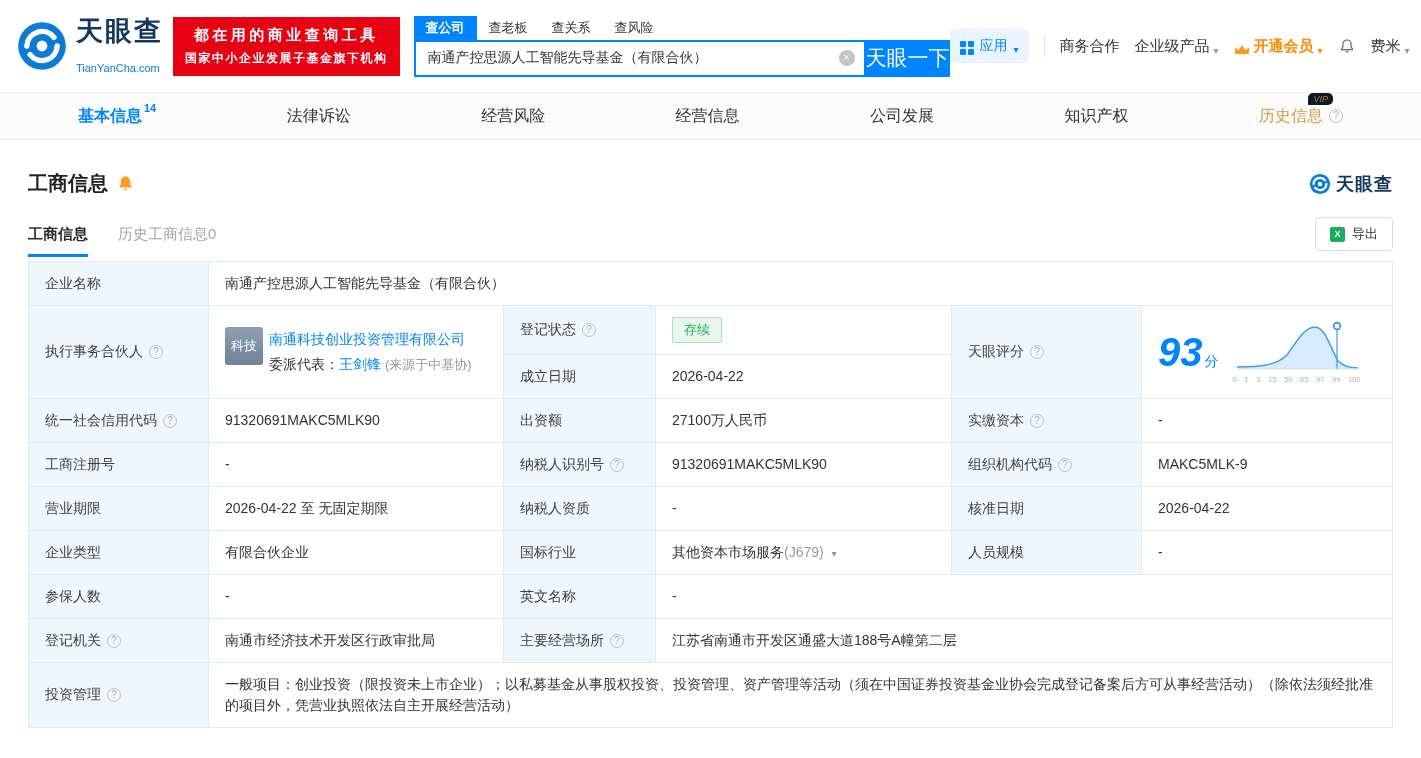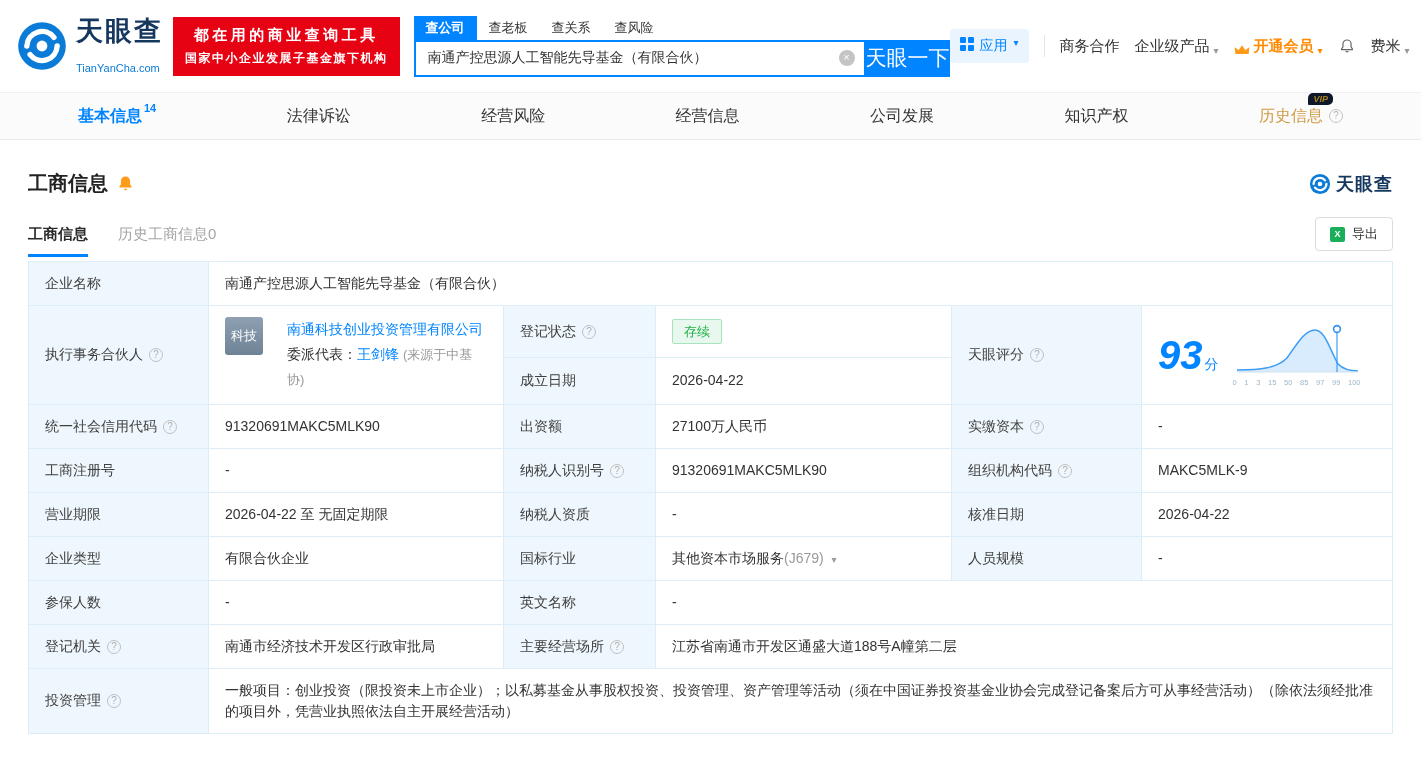--- a/index.html
+++ b/index.html
@@ -17,35 +17,35 @@
   .search{margin-left:14px;flex:none}
   .search-tabs{display:flex;align-items:flex-end}
   .search-tab{font-size:13px;padding:3px 12px;cursor:pointer;color:#333;white-space:nowrap}
   .search-tab.active{background:#0084ff;color:#fff;font-weight:bold}
   .search-bar{display:flex}
   .search-input-wrap{position:relative;width:452px;border:2px solid #0084ff;height:37px;display:flex;align-items:center;background:#fff}
   input.search-input{flex:1;border:none;outline:none;font-size:14px;padding:0 34px 0 12px;height:100%;color:#333;font-family:inherit;background:transparent}
   .clear-btn{position:absolute;right:9px;width:16px;height:16px;border-radius:50%;background:#c4c4c4;color:#fff;font-size:11px;line-height:15px;text-align:center;cursor:pointer}
   .search-btn{width:84px;height:37px;background:#0084ff;color:#fff;font-size:21px;border:none;cursor:pointer;white-space:nowrap}
   .header-right{margin-left:auto;display:flex;align-items:center;gap:15px;font-size:15px;white-space:nowrap}
-  .app-chip{background:#e9f4ff;color:#0084ff;border-radius:4px;padding:8px 10px;display:flex;gap:6px;align-items:flex-start;font-size:14px;cursor:pointer}
+  .app-chip{background:#e9f4ff;color:#0084ff;border-radius:4px;padding:8px 10px;display:flex;gap:6px;align-items:flex-end;font-size:14px;cursor:pointer}
   .caret{font-size:10px;color:inherit}
   .vdiv{width:1px;height:22px;background:#e4e4e4}
   .menu-item{cursor:pointer;display:flex;align-items:flex-end;gap:4px;color:#333}
   .menu-item.vipm{color:#ff8a00;font-weight:bold}
   .bell-btn{cursor:pointer;display:flex;align-items:center}
 
   
   .nav{height:48px;background:#fbfbfb;border-top:1px solid #f0f0f0;border-bottom:1px solid #e9e9e9;
     display:flex;align-items:center;justify-content:space-between;padding:0 78px;font-size:16px}
   .nav-tab{color:#333;cursor:pointer;position:relative;display:flex;align-items:flex-start;gap:2px}
   .nav-tab.active{color:#0084ff;font-weight:bold}
   .nav-count{font-size:11px;margin-top:-4px;color:#0084ff}
   .nav-tab.vip{color:#cf9b45}
-  .vip-badge{position:absolute;top:-13px;right:10px;background:#0f172a;color:#a9801f;font-size:9px;font-weight:bold;font-style:italic;padding:1px 5px;border-radius:5px 5px 5px 1px}
+  .vip-badge{position:absolute;top:-13px;right:10px;background:#0f172a;color:#a9801f;font-size:9px;font-weight:normal;font-style:italic;padding:1px 5px;border-radius:5px 5px 5px 1px}
   .q-gray{display:inline-block;width:14px;height:14px;border:1px solid #c3c3c3;border-radius:50%;color:#b5b5b5;font-size:10px;line-height:12px;text-align:center;margin-left:4px;margin-top:3px}
 
   
   .content{padding:0 28px}
   .sec-head{display:flex;align-items:center;margin-top:30px;gap:8px}
   .sec-title{font-size:20px;font-weight:bold;color:#222}
   .small-logo{margin-left:auto;display:flex;align-items:center;gap:5px}
   .small-logo .t{font-size:18px;font-weight:bold;color:#15375e;letter-spacing:1px}
   .subtab-row{display:flex;align-items:flex-end;margin-top:20px}
   .subtabs{display:flex;gap:30px}
@@ -57,21 +57,21 @@
   
   table.info{width:100%;border-collapse:collapse;margin-top:4px;table-layout:fixed;font-size:14px}
   .info td{border:1px solid #dcedf8;padding:11px 16px;vertical-align:middle;word-break:break-all;line-height:1.5}
   td.lbl{background:#eef7fd;color:#3f3f3f}
   .help{display:inline-block;width:14px;height:14px;border:1px solid #c0c0c0;border-radius:50%;color:#b0b0b0;font-size:10px;line-height:12px;text-align:center;margin-left:6px;vertical-align:1px;cursor:pointer}
   a.link{color:#0084ff;text-decoration:none;cursor:pointer}
   .badge-green{display:inline-block;background:#e8f8ee;color:#23b14d;border:1px solid #a9e3bd;font-size:13px;padding:2px 11px;border-radius:2px}
   .gray{color:#999}
   .chev{color:#9b9b9b;font-size:10px;margin-left:4px;cursor:pointer}
 
-  .partner{display:flex;gap:24px}
+  .partner{display:flex;gap:6px}
   .plogo{width:38px;height:38px;background:linear-gradient(180deg,#8ea0b2,#6f8396);color:#fff;font-size:13px;display:flex;align-items:center;justify-content:center;border-radius:3px;flex:none}
   .pinfo{line-height:1.8;font-size:14px}
   .psrc{color:#999;font-size:13px}
 
   .score-cell{display:flex;align-items:center;gap:14px}
   .score-num{font-size:40px;font-weight:bold;color:#0084ff;font-style:italic;line-height:1}
   .score-unit{font-size:14px;color:#0084ff;margin-left:2px}
   .score-chart{display:flex;flex-direction:column}
   .axis-labels{display:flex;justify-content:space-between;width:128px;font-size:7.5px;color:#9fb6c6;margin-top:1px}
 </style>

